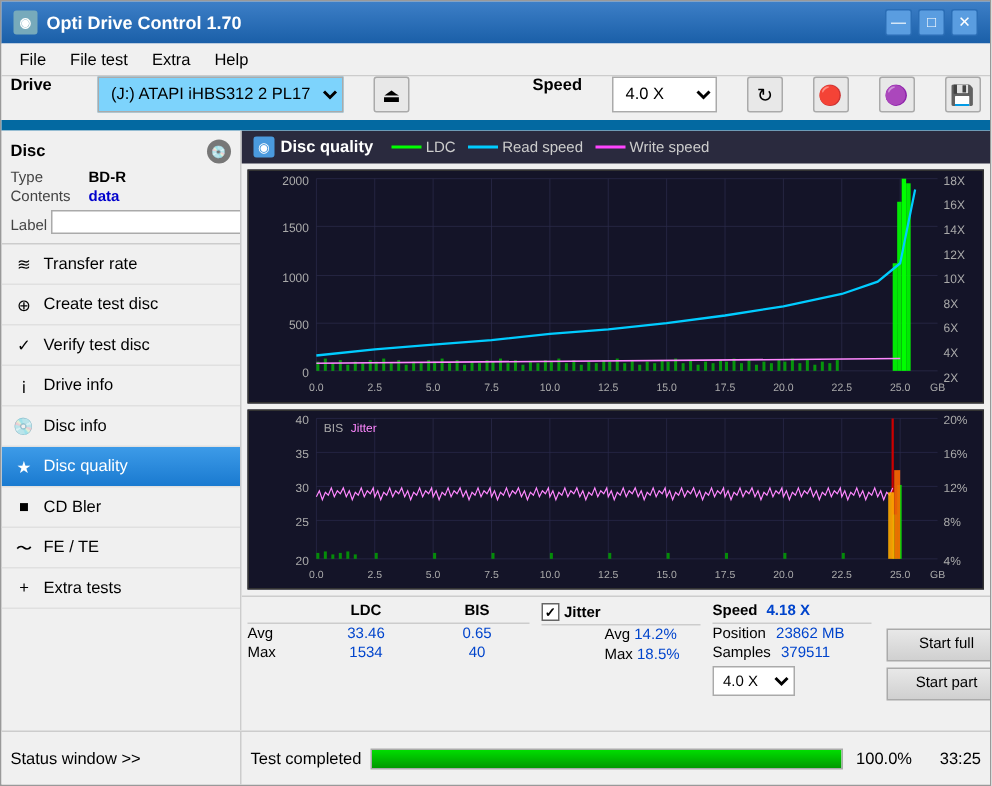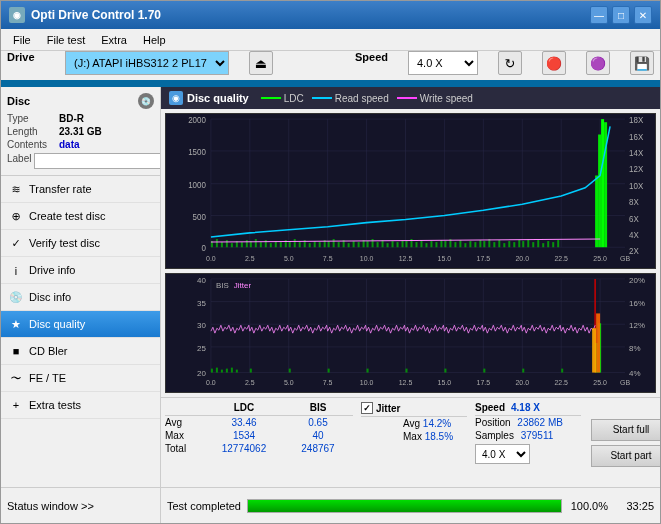--- a/index.html
+++ b/index.html
@@ -158,21 +158,21 @@
       display: flex;
       gap: 4px;
       font-size: 10px;
       margin-bottom: 2px;
     }
     .disc-info-key { color: #444; min-width: 48px; }
     .disc-info-val { color: #000; font-weight: bold; }
     .disc-info-val.blue { color: #0000cc; }
     .label-row {
       display: flex;
-      align-items: flex-start;
+      align-items: flex-end;
       gap: 3px;
       margin-top: 3px;
     }
     .label-text { font-size: 10px; color: #444; }
     .label-input {
       flex: 1;
       height: 16px;
       border: 1px solid #aaa;
       font-size: 10px;
       padding: 0 2px;
@@ -456,24 +456,20 @@
     <div class="sidebar">
 
       <div class="disc-panel">
         <div class="disc-header">
           <span class="disc-title">Disc</span>
           <div class="disc-icon">💿</div>
         </div>
         <div class="disc-info-row">
           <span class="disc-info-key">Type</span>
           <span class="disc-info-val">BD-R</span>
-        </div>
-        <div class="disc-info-row">
-          <span class="disc-info-key">Length</span>
-          <span class="disc-info-val">23.31 GB</span>
         </div>
         <div class="disc-info-row">
           <span class="disc-info-key">Contents</span>
           <span class="disc-info-val blue">data</span>
         </div>
         <div class="label-row">
           <span class="label-text">Label</span>
           <input class="label-input" type="text" style="">
 
         </div>
@@ -768,25 +764,20 @@
             <div class="stats-data-row">
               <span class="stats-row-label">Avg</span>
               <span class="stats-val">33.46</span>
               <span class="stats-val">0.65</span>
             </div>
             <div class="stats-data-row">
               <span class="stats-row-label">Max</span>
               <span class="stats-val">1534</span>
               <span class="stats-val">40</span>
             </div>
-            <div class="stats-data-row">
-              <span class="stats-row-label">Total</span>
-              <span class="stats-val">12774062</span>
-              <span class="stats-val">248767</span>
-            </div>
           </div>
 
           <div class="jitter-section">
             <div class="jitter-header">
               <div class="checkbox">✓</div>
               <span>Jitter</span>
             </div>
             <div class="jitter-data">
               <span>Avg</span>
               <span class="jitter-val">14.2%</span>

